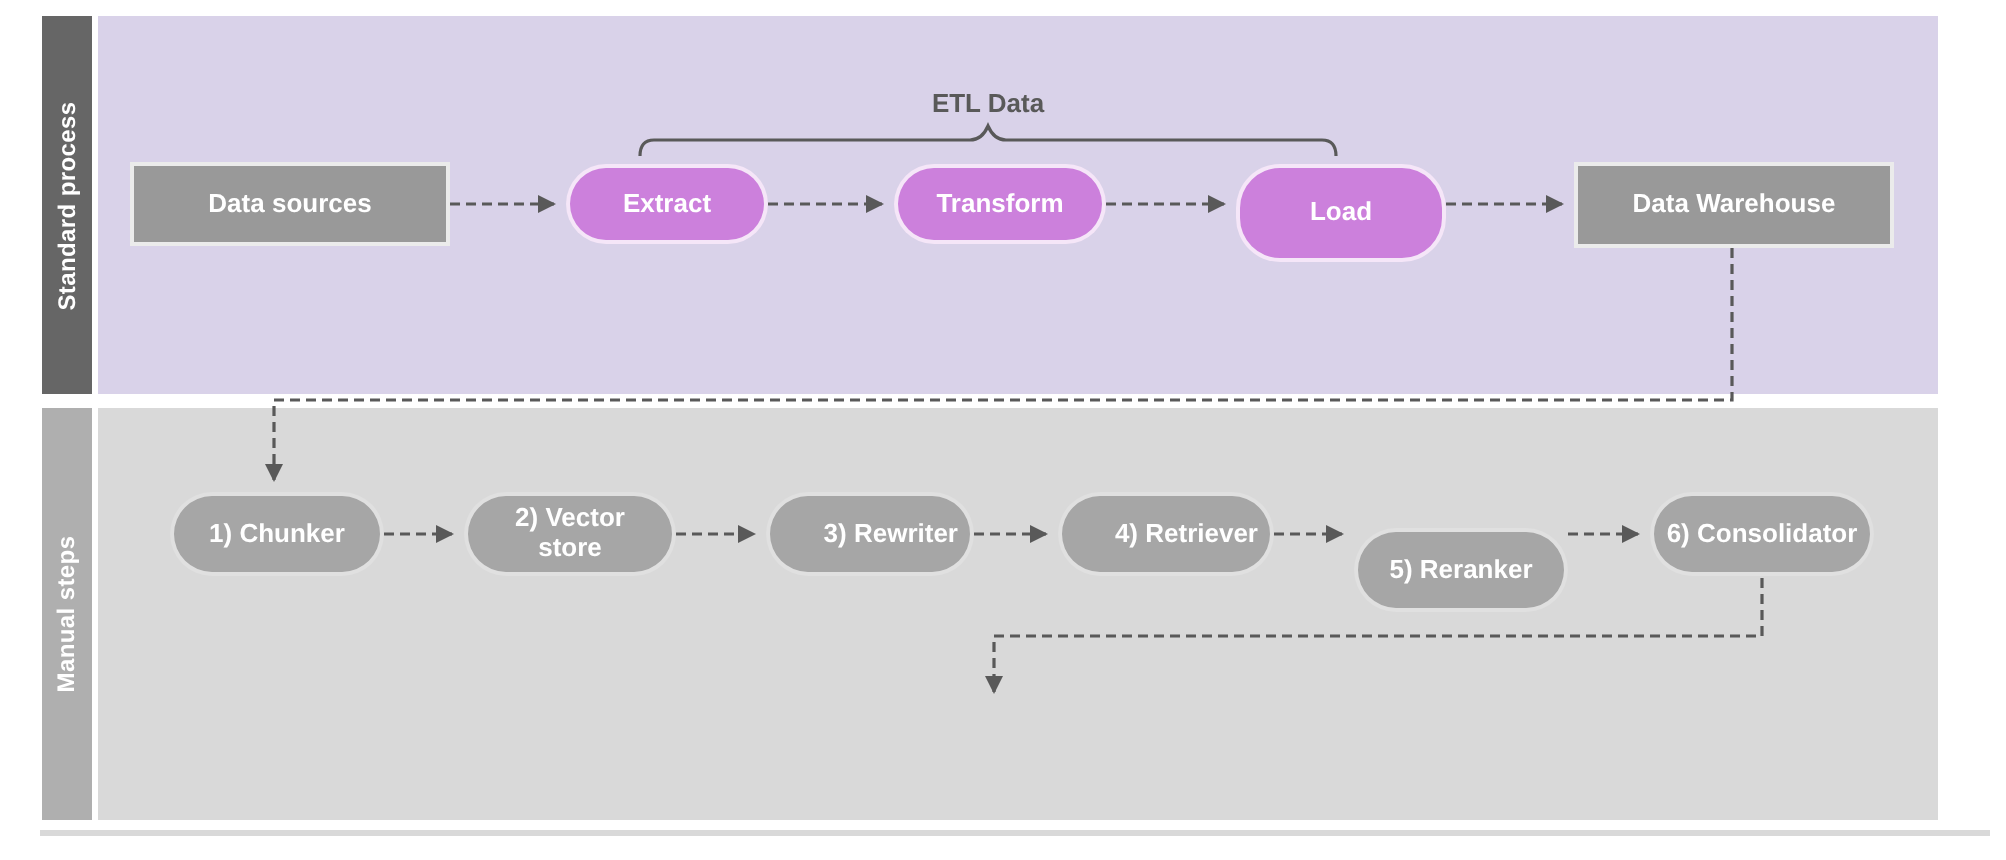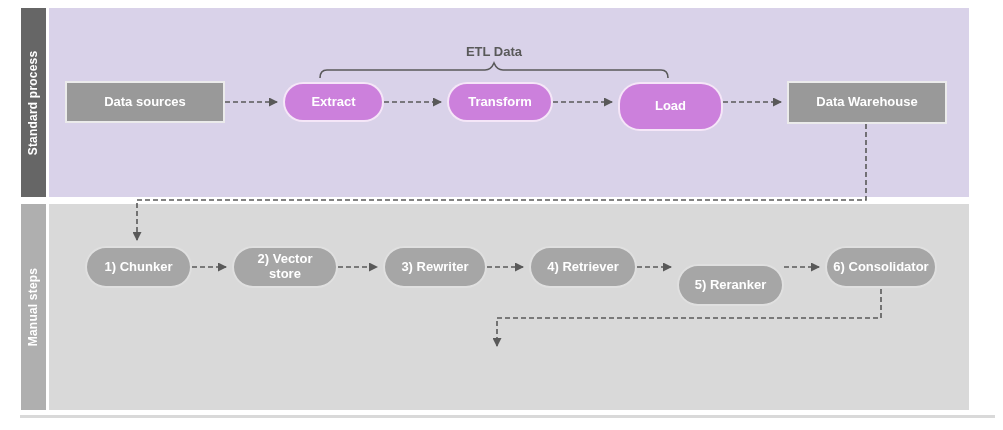--- a/index.html
+++ b/index.html
@@ -140,24 +140,24 @@
   <div class="node rect-gray" style="left:787px; top:81px; width:160px; height:43px;">
     <span>Data Warehouse</span>
   </div>
 
   <div class="node pill-gray" style="left:85px; top:246px; width:107px; height:42px;">
     <span>1) Chunker</span>
   </div>
   <div class="node pill-gray" style="left:232px; top:246px; width:106px; height:42px;">
     <span>2) Vector store</span>
   </div>
-  <div class="node pill-gray" style="left:383px; top:246px; width:104px; height:42px;">
+  <div class="node pill-gray" style="left:383px; top:246px; width:104px; height:42px;justify-content:flex-end;">
     <span>3) Rewriter</span>
   </div>
-  <div class="node pill-gray" style="left:529px; top:246px; width:108px; height:42px;">
+  <div class="node pill-gray" style="left:529px; top:246px; width:108px; height:42px;justify-content:flex-end;">
     <span>4) Retriever</span>
   </div>
   <div class="node pill-gray" style="left:677px; top:264px; width:107px; height:42px;text-align:center;">
     <span>5) Reranker</span>
   </div>
   <div class="node pill-gray" style="left:825px; top:246px; width:112px; height:42px;">
     <span>6) Consolidator</span>
   </div>
 
   <div class="bottom-rule"></div>

